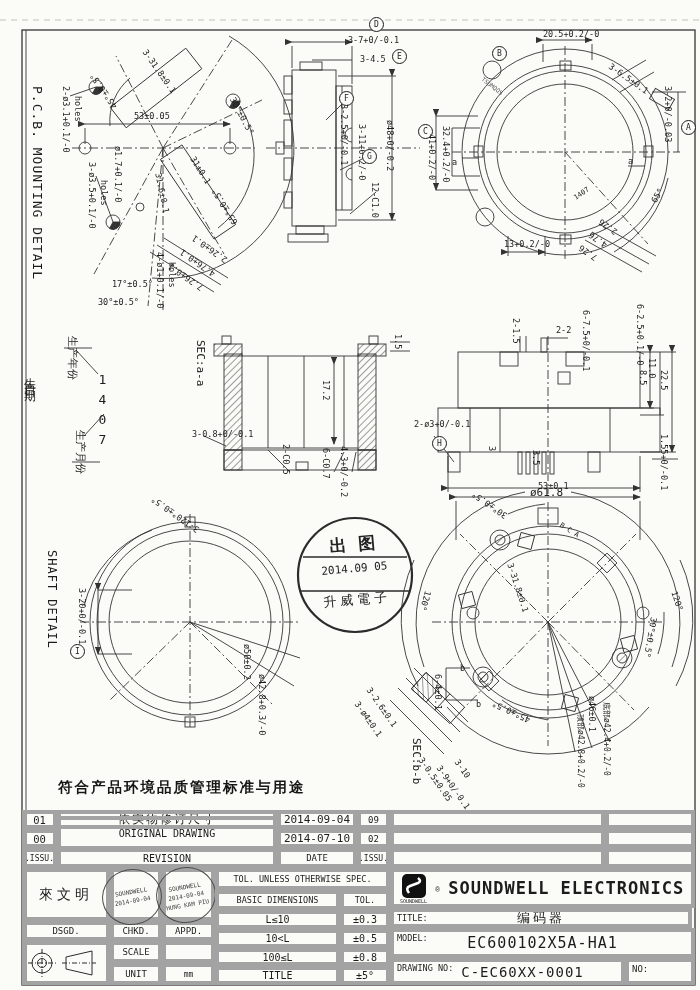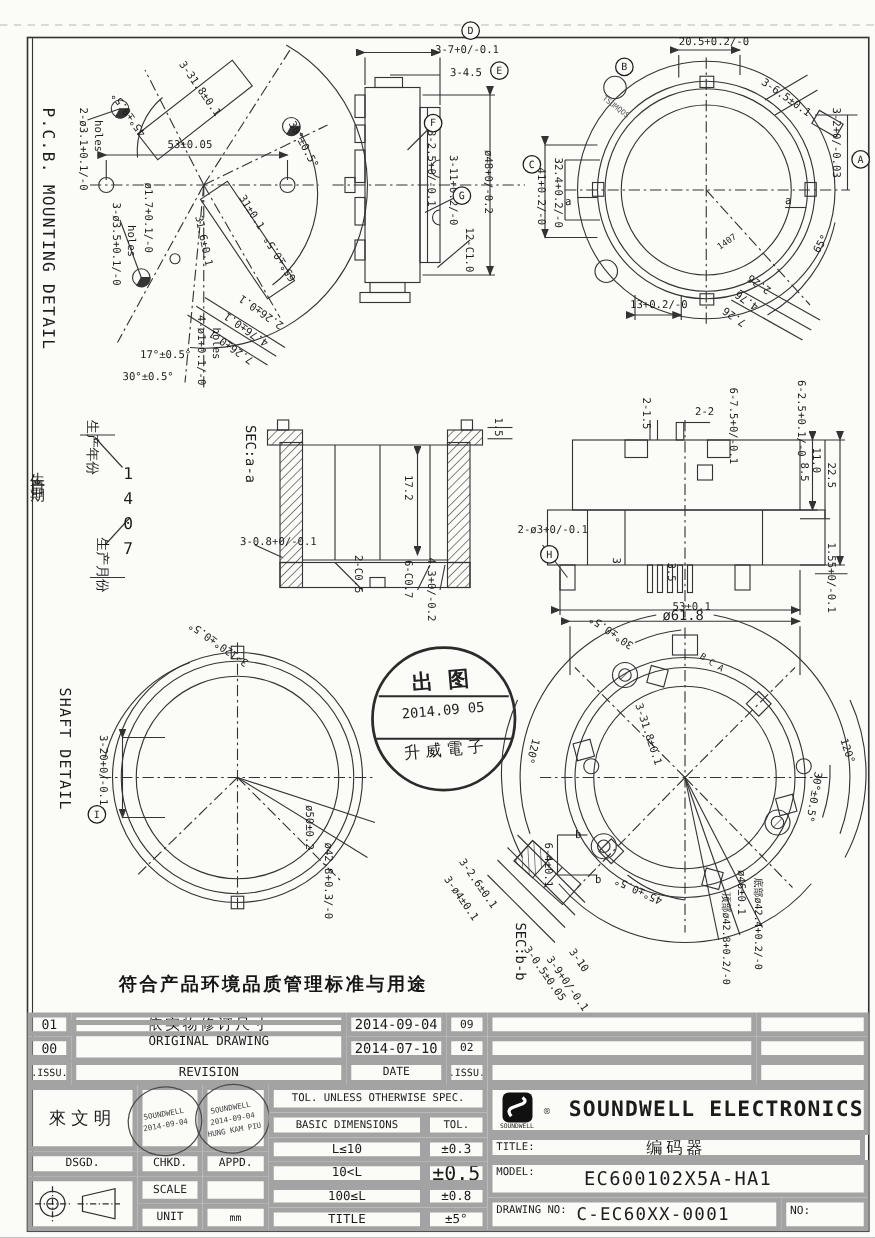--- a/index.html
+++ b/index.html
@@ -22,21 +22,21 @@
   .stamp-issue .l1{position:absolute;left:0;right:0;top:16px;text-align:center;font-size:17px;
         letter-spacing:12px;text-indent:12px;color:#222;font-weight:600;}
   .stamp-issue .l2{position:absolute;left:0;right:0;top:45px;text-align:center;font-size:11px;
         font-family:"DejaVu Sans Mono",monospace;color:#222;}
   .stamp-issue .l3{position:absolute;left:0;right:0;top:74px;text-align:center;font-size:13px;
         letter-spacing:4px;color:#222;}
   .appr{position:absolute;width:58px;height:54px;border:1.5px solid #4c4c4c;border-radius:50%;
         transform:rotate(-10deg);display:flex;flex-direction:column;align-items:center;
         justify-content:center;gap:2px;color:#3e3e3e;}
   .appr span{font-size:6px;font-family:"DejaVu Sans Mono",monospace;white-space:nowrap;}
-  .note{position:absolute;left:58px;top:778px;font-size:14.5px;font-weight:600;letter-spacing:2px;color:#161616;margin-left:37px;}
+  .note{position:absolute;left:58px;top:778px;font-size:14.5px;font-weight:600;letter-spacing:2px;color:#161616;}
   .company{font-family:"DejaVu Sans Mono",monospace;font-size:17px;letter-spacing:1px;font-weight:600;}
   .tlabel{position:absolute;left:3px;top:1px;font-family:"DejaVu Sans Mono",monospace;font-size:8.5px;}
 </style>
 </head>
 <body>
 
 <div class="sheet">
 
 <svg width="700" height="990" style="position:absolute;left:0;top:0" xmlns="http://www.w3.org/2000/svg">
 <defs>
@@ -490,36 +490,36 @@
         <span>2014-09-04</span>
         <span>HUNG KAM PIU</span>
   </div>
 
   <div class="cell mono" style="left:215px;top:868px;width:175px;height:22px;font-size:8.5px">TOL. UNLESS OTHERWISE SPEC.</div>
   <div class="cell mono" style="left:215px;top:890px;width:125px;height:20px;font-size:8.5px">BASIC DIMENSIONS</div>
   <div class="cell mono" style="left:340px;top:890px;width:50px;height:20px;font-size:8.5px">TOL.</div>
   <div class="cell mono" style="left:215px;top:910px;width:125px;height:19px;font-size:10px">L≤10</div>
   <div class="cell mono" style="left:340px;top:910px;width:50px;height:19px;font-size:10px">±0.3</div>
   <div class="cell mono" style="left:215px;top:929px;width:125px;height:19px;font-size:10px">10&lt;L</div>
-  <div class="cell mono" style="left:340px;top:929px;width:50px;height:19px;font-size:16px">±0.5</div>
+  <div class="cell mono" style="left:340px;top:929px;width:50px;height:19px;font-size:10px">±0.5</div>
   <div class="cell mono" style="left:215px;top:948px;width:125px;height:18px;font-size:10px">100≤L</div>
   <div class="cell mono" style="left:340px;top:948px;width:50px;height:18px;font-size:10px">±0.8</div>
   <div class="cell mono" style="left:215px;top:966px;width:125px;height:19px;font-size:10px">TITLE</div>
   <div class="cell mono" style="left:340px;top:966px;width:50px;height:19px;font-size:10px">±5°</div>
 
   <div class="cell" style="left:390px;top:868px;width:305px;height:40px;justify-content:flex-start;padding-left:6px;gap:8px">
     <span style="display:inline-flex;flex-direction:column;align-items:center;line-height:1">
       <svg width="26" height="26" xmlns="http://www.w3.org/2000/svg">
             <rect x="1" y="1" width="24" height="24" rx="5" fill="#111"></rect>
             <path d="M8 20 Q4 15 9 13 L17 10 Q21 8 17 5" stroke="#fff" stroke-width="2.6" fill="none"></path>
           </svg>
       <span style="font-size:5px;font-family:'DejaVu Sans Mono',monospace">SOUNDWELL</span>
     </span>
     <span style="font-size:7px;align-self:flex-start;margin-top:14px">®</span>
-    <span class="company" style="flex:1;text-align:right">SOUNDWELL ELECTRONICS</span>
+    <span class="company" style="flex:1;text-align:left">SOUNDWELL ELECTRONICS</span>
   </div>
   <div class="cell" style="left:390px;top:908px;width:302px;height:20px">
     <span class="tlabel">TITLE:</span>
     <span style="font-size:13px;letter-spacing:3px">编码器</span>
   </div>
   <div class="cell" style="left:390px;top:928px;width:305px;height:30px">
     <span class="tlabel">MODEL:</span>
     <span style="font-family:'DejaVu Sans Mono',monospace;font-size:15px;letter-spacing:1px">EC600102X5A-HA1</span>
   </div>
   <div class="cell" style="left:390px;top:958px;width:235px;height:27px">

